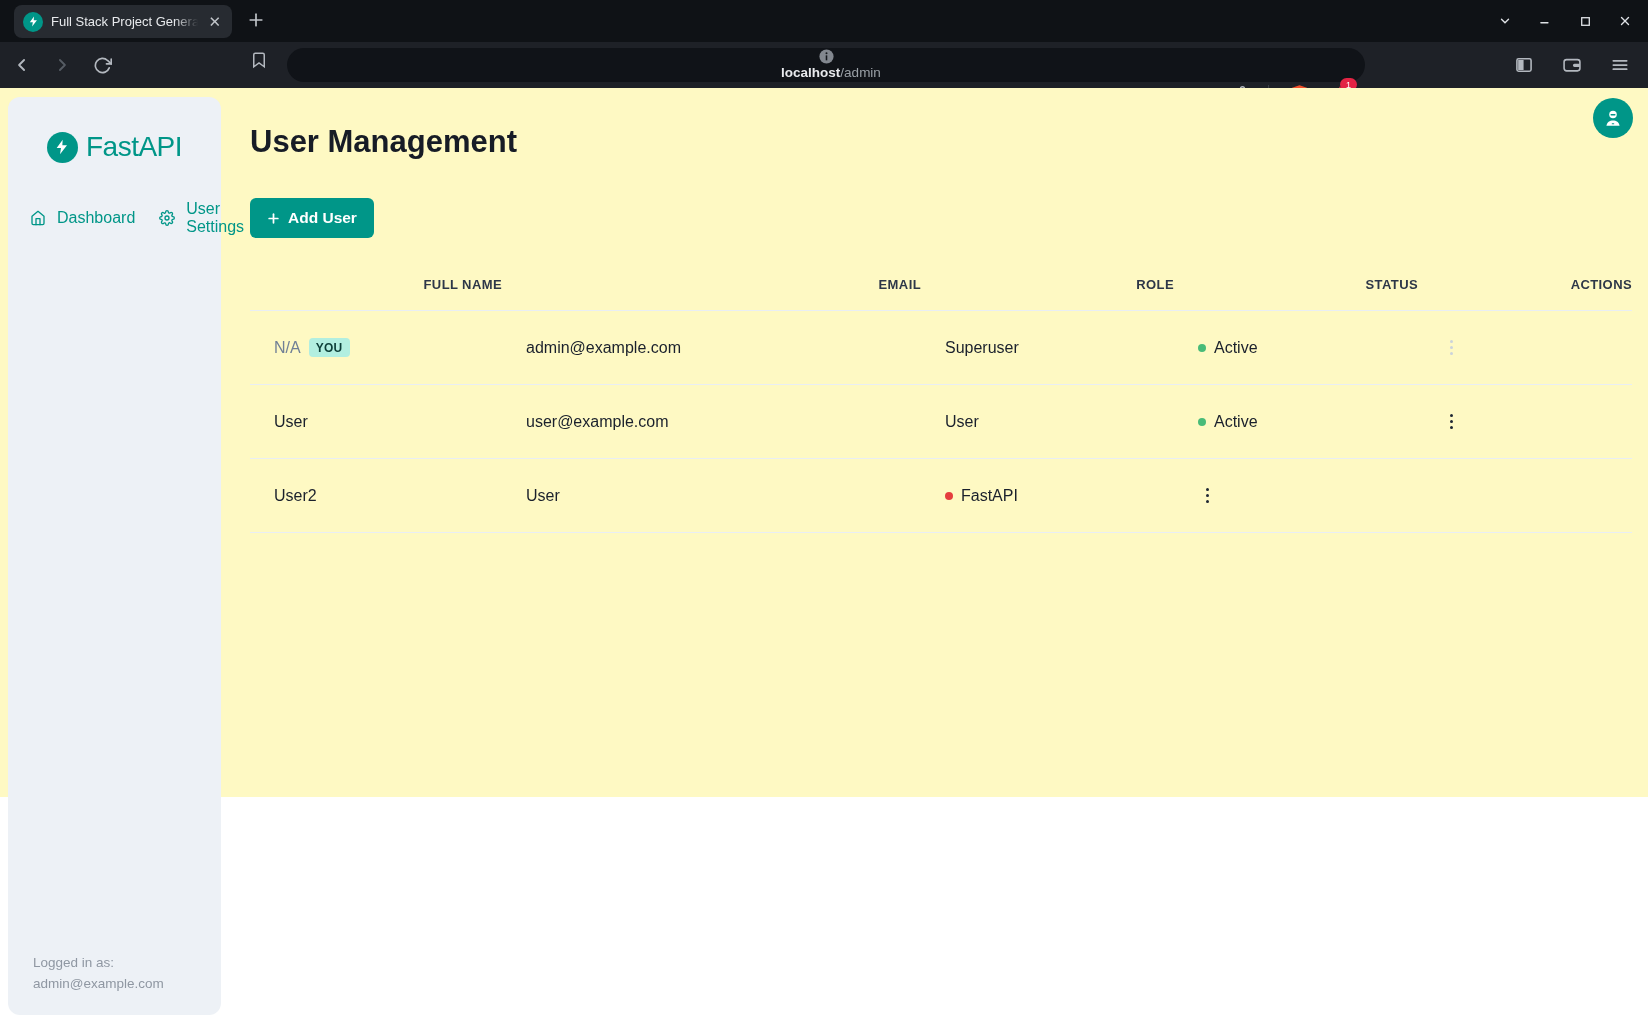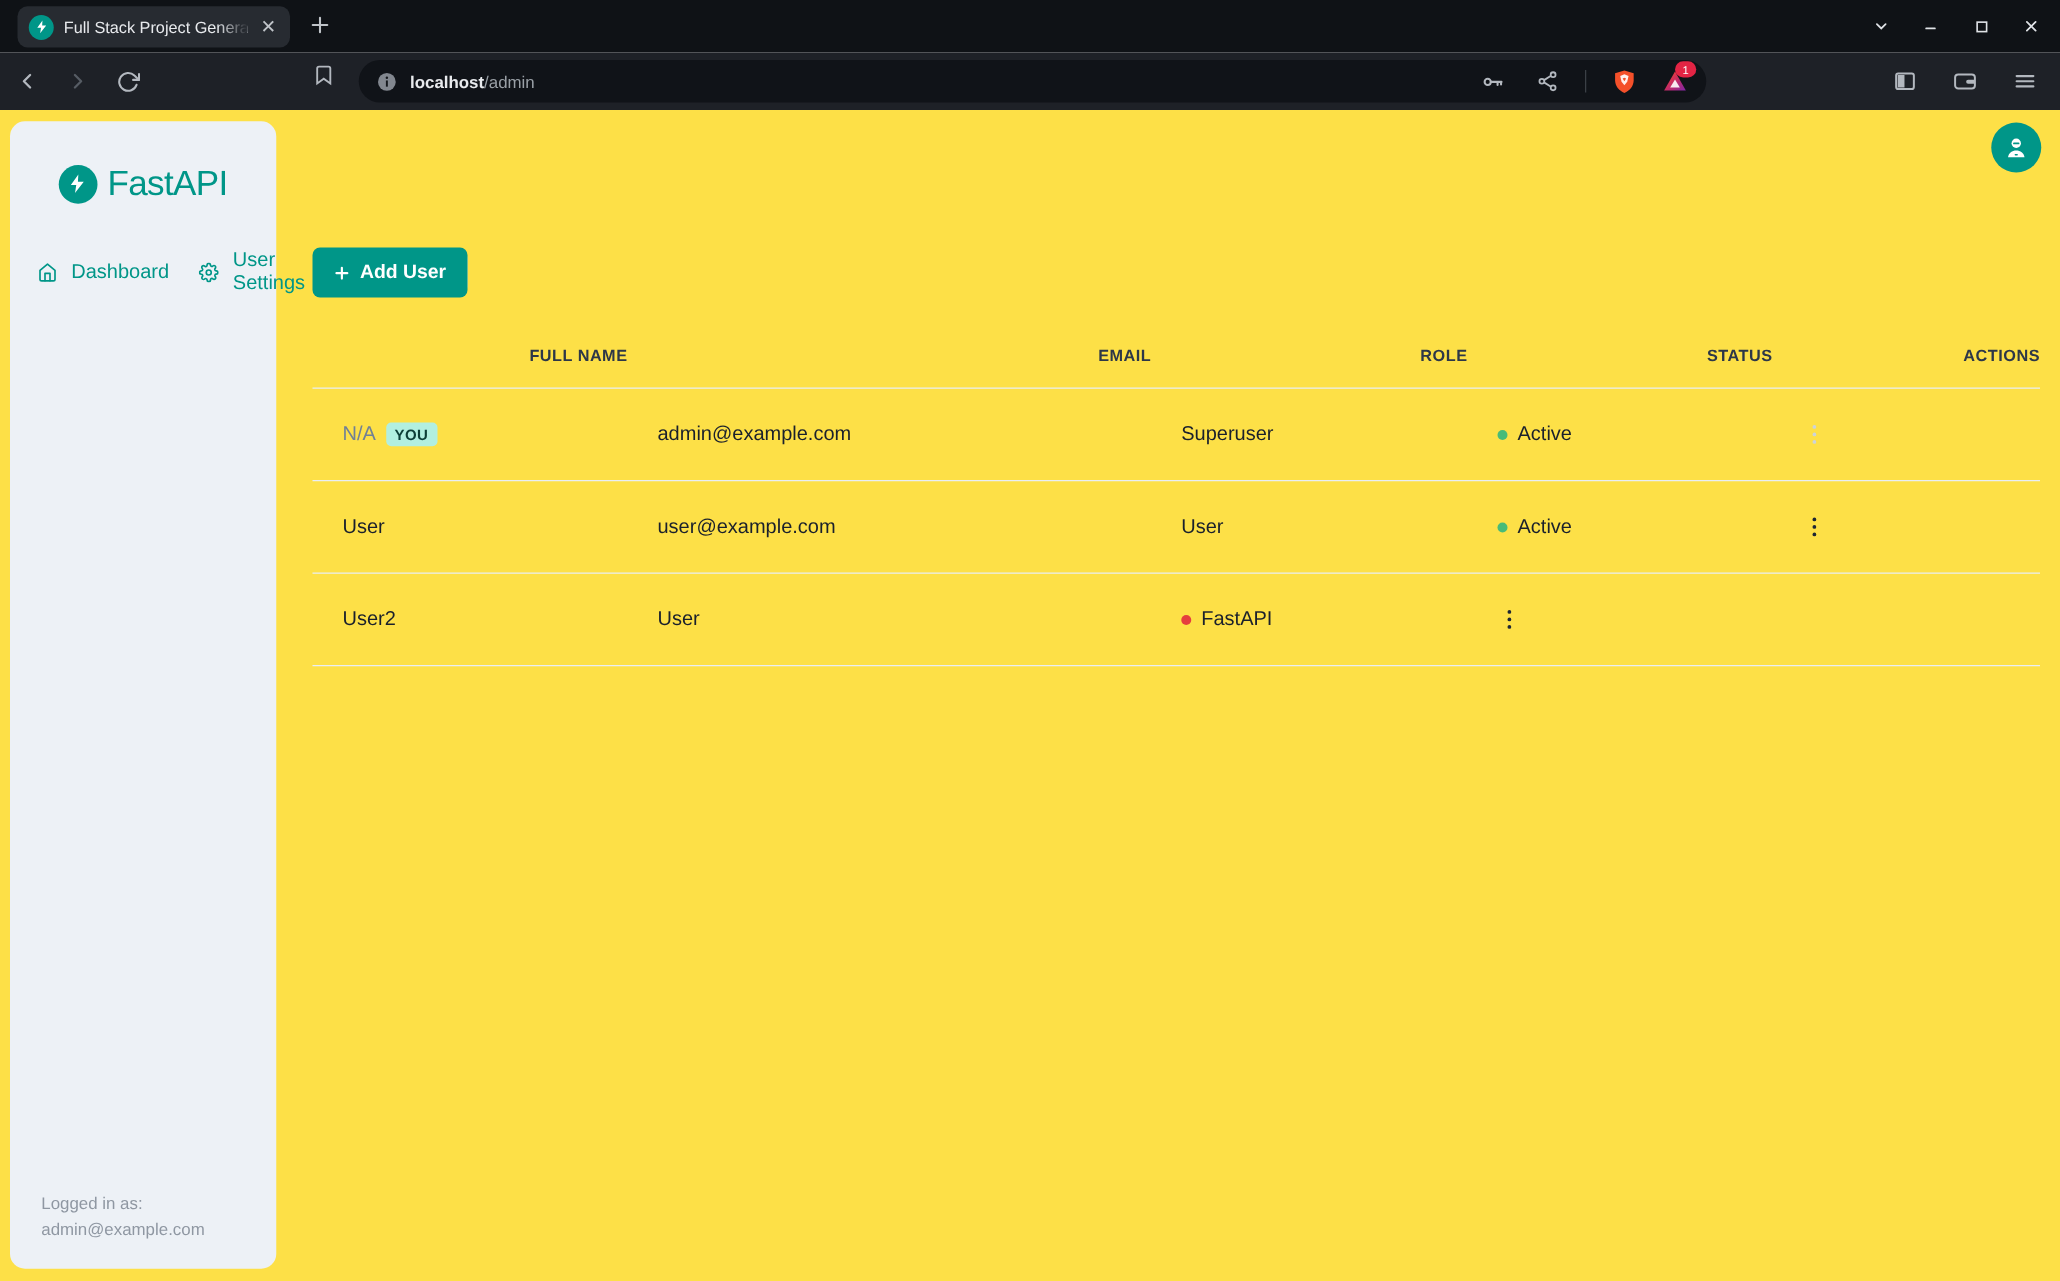--- a/index.html
+++ b/index.html
@@ -17,32 +17,32 @@
   .newtab{position:absolute;left:246px;top:10px;color:#c0c4c9;cursor:pointer;}
   .win-controls{position:absolute;right:10px;top:0;height:42px;display:flex;align-items:center;gap:14px;color:#dfe2e6;}
   .win-btn{width:26px;height:26px;display:flex;align-items:center;justify-content:center;cursor:pointer;}
 
   .toolbar{position:absolute;top:42px;left:0;width:100%;height:46px;background:#1e2127;}
   .nav-btns{position:absolute;left:8px;top:42px;height:46px;display:flex;align-items:center;gap:12px;}
   .tb-icon{width:28px;height:28px;display:flex;align-items:center;justify-content:center;color:#b3b8bf;cursor:pointer;}
   .tb-icon.dim{color:#565c64;}
   .bookmark-btn{position:absolute;left:250px;top:51px;color:#b3b8bf;cursor:pointer;}
   .urlbar{position:absolute;left:287px;top:48px;width:1078px;height:34px;background:#101318;border-radius:17px;
-          display:flex;align-items:center;padding:0 14px;box-sizing:border-box;}
+          display:flex;align-items:center;padding:0 14px;box-sizing:border-box;flex-direction:column;}
   .url-text{margin-left:10px;font-size:13.5px;color:#e8eaed;font-weight:700;cursor:text;}
   .url-path{color:#9aa0a6;font-weight:400;}
   .urlbar-right{margin-left:auto;display:flex;align-items:center;gap:16px;}
   .url-divider{width:1px;height:18px;background:#3b4046;}
   .rewards-wrap{position:relative;width:22px;height:22px;cursor:pointer;}
   .rewards-badge{position:absolute;top:-5px;right:-6px;min-width:13px;height:13px;border-radius:7px;background:#e32444;
                  color:#fff;font-size:9px;display:flex;align-items:center;justify-content:center;padding:0 2px;}
   .tb-right{position:absolute;right:14px;top:42px;height:46px;display:flex;align-items:center;gap:20px;}
 
   
-  .page{position:absolute;top:88px;left:0;width:100%;height:937px;background:#fde047;}
+  .page{position:absolute;top:88px;left:0;width:100%;height:709px;background:#fef9c3;}
 
   .sidebar{position:absolute;left:8px;top:9px;width:213px;height:918px;background:#edf1f6;border-radius:12px;box-sizing:border-box;padding-top:34px;}
   .logo-row{display:flex;align-items:center;justify-content:center;gap:8px;margin-bottom:36px;cursor:pointer;}
   .logo-badge{width:31px;height:31px;border-radius:50%;background:#009688;display:flex;align-items:center;justify-content:center;}
   .logo-text{font-size:28px;color:#009688;font-weight:500;letter-spacing:-0.5px;}
   .nav-list{padding:0 10px;display:flex;}
   .nav-item{display:flex;align-items:center;gap:11px;height:38px;padding:0 12px;border-radius:8px;color:#009688;font-size:16px;cursor:pointer;}
   .nav-item.active{background:#e0e5ea;gap:33px;}
   .nav-item .nav-ico{display:flex;align-items:center;}
   .sidebar-footer{position:absolute;left:25px;bottom:20px;font-size:13.5px;line-height:1.55;color:#8f97a2;}
@@ -257,20 +257,21 @@
           </span>
           <span>Admin</span>
         </div>
       </nav>
       <div class="sidebar-footer">
         <div>Logged in as:</div>
         <div>admin@example.com</div>
       </div>
     </aside>
 
+    <h1 class="page-title" style="margin:0;">User Management</h1>
 
     <button class="add-user-btn">
       <span style="display:flex;">
         <svg width="13" height="13" viewBox="0 0 24 24" fill="none" stroke="#fff" stroke-width="3.2" stroke-linecap="round">
             <line x1="12" y1="4" x2="12" y2="20"></line>
             <line x1="4" y1="12" x2="20" y2="12"></line>
           </svg>
       </span>
       <span>Add User</span>
     </button>

